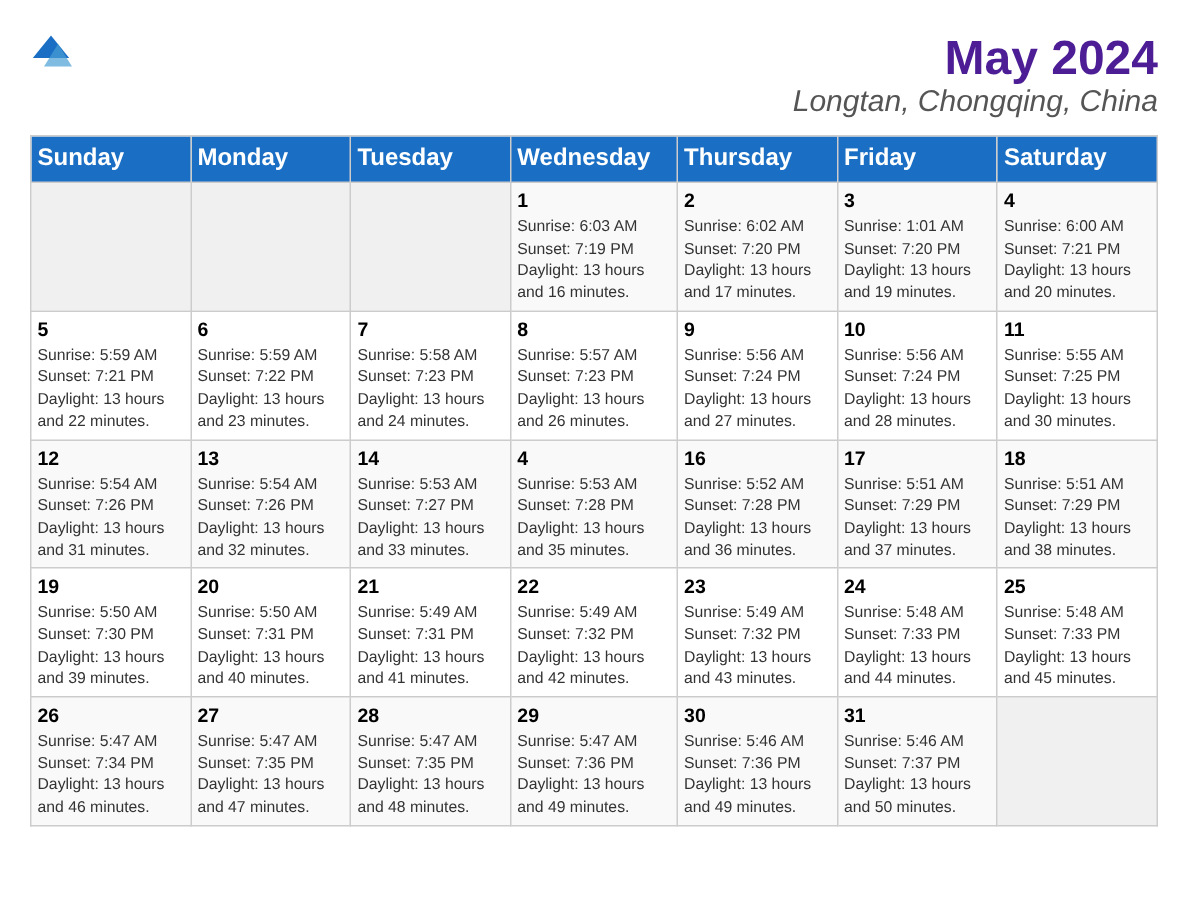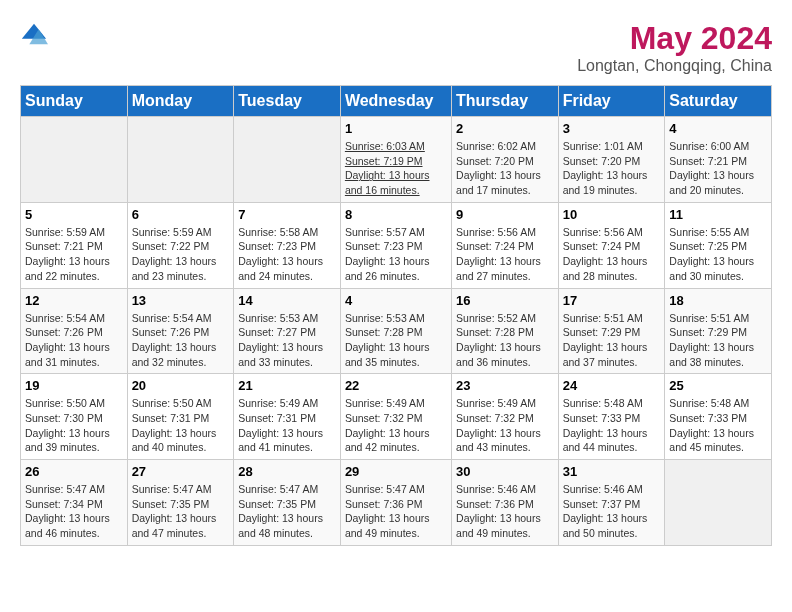--- a/index.html
+++ b/index.html
@@ -33,25 +33,26 @@
     .logo-icon {
       width: 28px;
       height: 28px;
     }
     .title-block {
       text-align: right;
     }
     .main-title {
       font-size: 32px;
       font-weight: bold;
-      color: #be185d;
+      color: #4c1d95;
     }
     .sub-title {
-      font-size: 16px;
+      font-size: 20px;
       color: #555;
+      font-style: italic;
     }
     table {
       width: 100%;
       border-collapse: collapse;
       font-size: 11px;
     }
     thead tr th {
       background-color: #1a6fc4;
       color: #fff;
       padding: 6px 4px;
@@ -112,21 +113,21 @@
         <th>Saturday</th>
       </tr>
   </thead>
   <tbody id="calendar-body">
       <tr>
         <td class="empty-cell"></td>
         <td class="empty-cell"></td>
         <td class="empty-cell"></td>
         <td>
           <div class="day-number">1</div>
-          <div class="day-info" style="white-space: pre-line; text-decoration: underline;">Sunrise: 6:03 AM
+          <div class="day-info" style="white-space: pre-line;">Sunrise: 6:03 AM
 Sunset: 7:19 PM
 Daylight: 13 hours
 and 16 minutes.</div>
         </td>
         <td>
           <div class="day-number">2</div>
           <div class="day-info" style="white-space: pre-line;">Sunrise: 6:02 AM
 Sunset: 7:20 PM
 Daylight: 13 hours
 and 17 minutes.</div>

